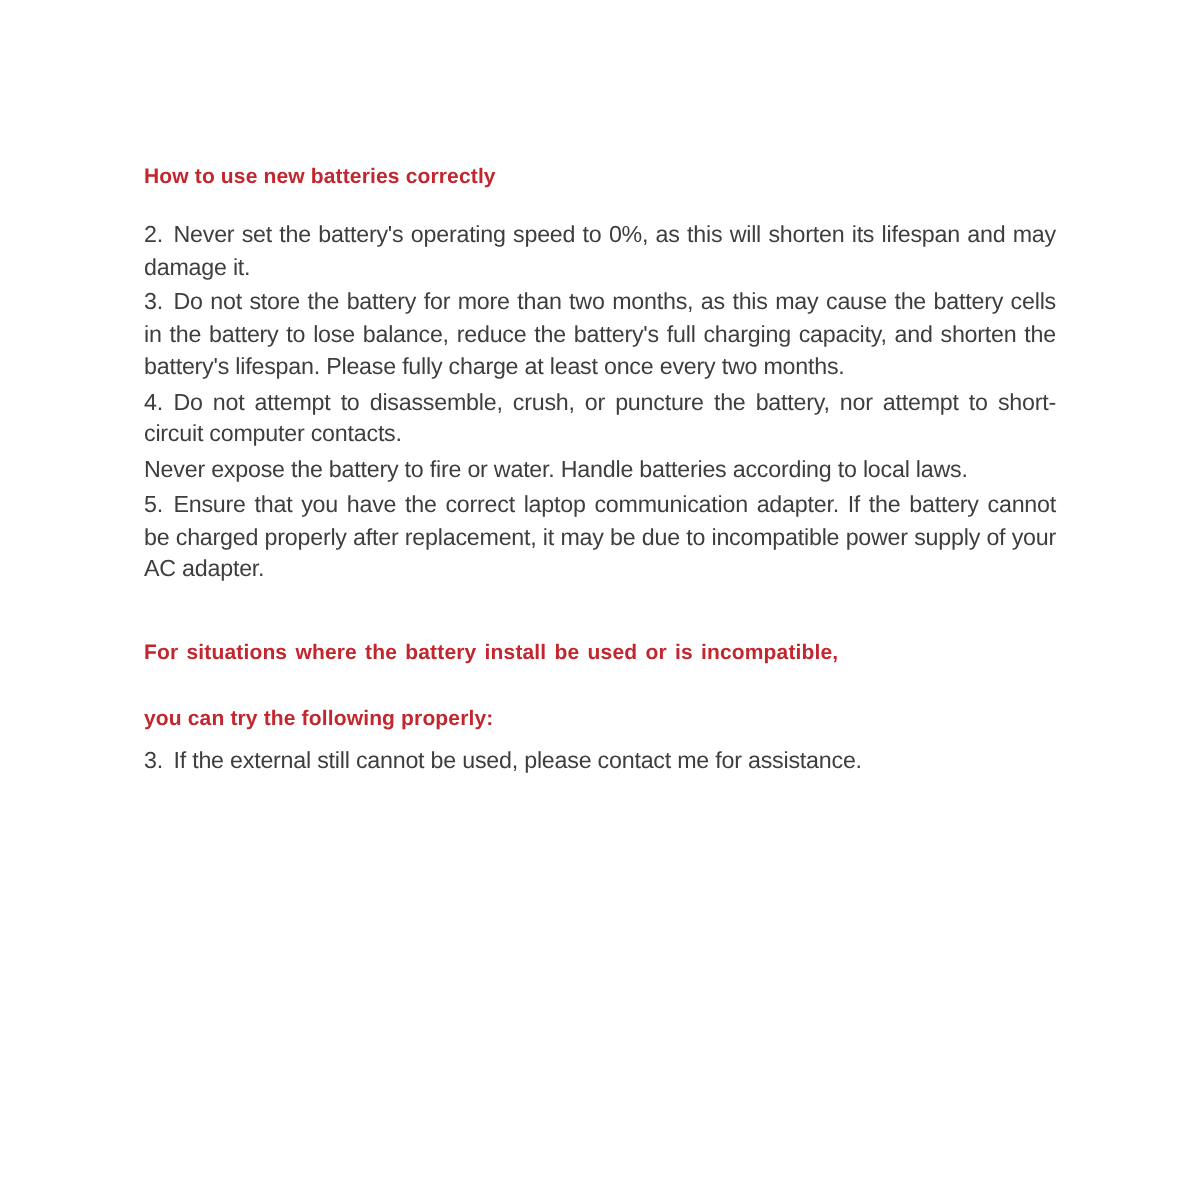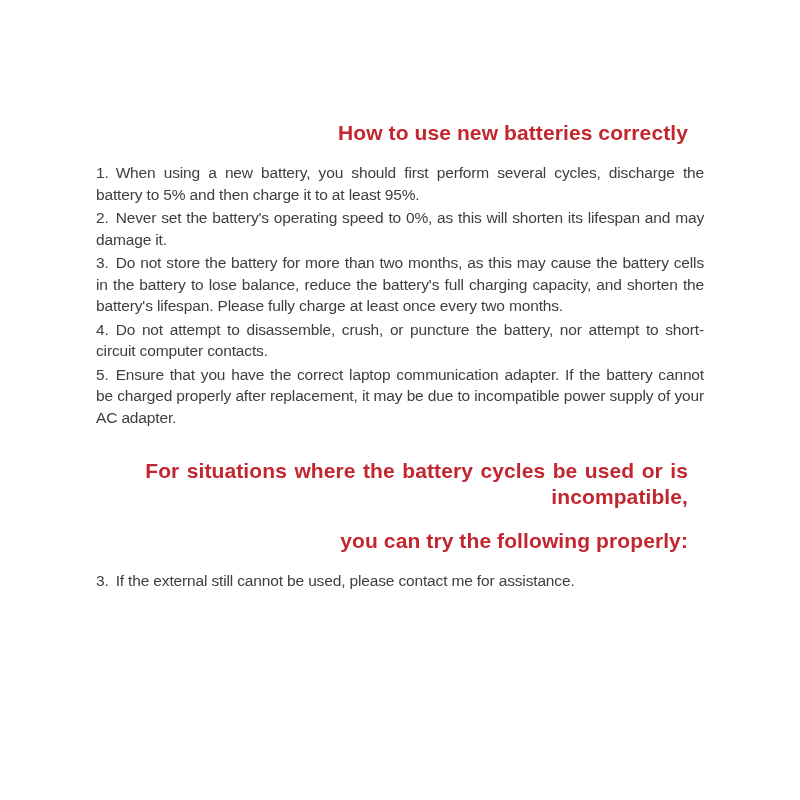--- a/index.html
+++ b/index.html
@@ -16,24 +16,24 @@
     font-family: "Liberation Sans", sans-serif;
   }
   .doc {
     width: 608px;
     margin: 0 auto;
     padding-top: 104px;
   }
   .heading {
     color: #c2262e;
     font-weight: bold;
-    font-size: 21px;
+    font-size: 14px;
     line-height: 26px;
-    text-align: right;
-    margin: 16px;
+    text-align: left;
+    margin: 0;
     letter-spacing: 0.1px;
   }
   .heading.title {
     margin-bottom: 16px;
   }
   .heading.sub1 {
     margin-top: 30px;
     word-spacing: 1.5px;
   }
   .heading.sub2 {
@@ -59,28 +59,28 @@
 </style>
 </head>
 <body>
 
 <div class="page">
   <div class="doc">
 
     <h1 class="heading title">How to use new batteries correctly</h1>
 
     <div class="body-block first">
-      <p class="para"><span class="num">1.</span><span>When using a new battery, you should first perform several cycles, discharge the battery to 5% and then charge it to at least 95%.</span></p>
       <p class="para"><span class="num">2.</span><span>Never set the battery's operating speed to 0%, as this will shorten its lifespan and may damage it.</span></p>
       <p class="para"><span class="num">3.</span><span>Do not store the battery for more than two months, as this may cause the battery cells in the battery to lose balance, reduce the battery's full charging capacity, and shorten the battery's lifespan. Please fully charge at least once every two months.</span></p>
       <p class="para"><span class="num">4.</span><span>Do not attempt to disassemble, crush, or puncture the battery, nor attempt to short-circuit computer contacts.</span></p>
+      <p class="para"><span class="num"></span><span>Never expose the battery to fire or water. Handle batteries according to local laws.</span></p>
       <p class="para"><span class="num">5.</span><span>Ensure that you have the correct laptop communication adapter. If the battery cannot be charged properly after replacement, it may be due to incompatible power supply of your AC adapter.</span></p>
     </div>
 
-    <h2 class="heading sub1">For situations where the battery cycles be used or is incompatible,</h2>
+    <h2 class="heading sub1">For situations where the battery install be used or is incompatible,</h2>
     <h2 class="heading sub2">you can try the following properly:</h2>
 
     <div class="body-block second">
       <p class="para"><span class="num">3.</span><span>If the external still cannot be used, please contact me for assistance.</span></p>
     </div>
 
   </div>
 </div>
 
 </body></html>

